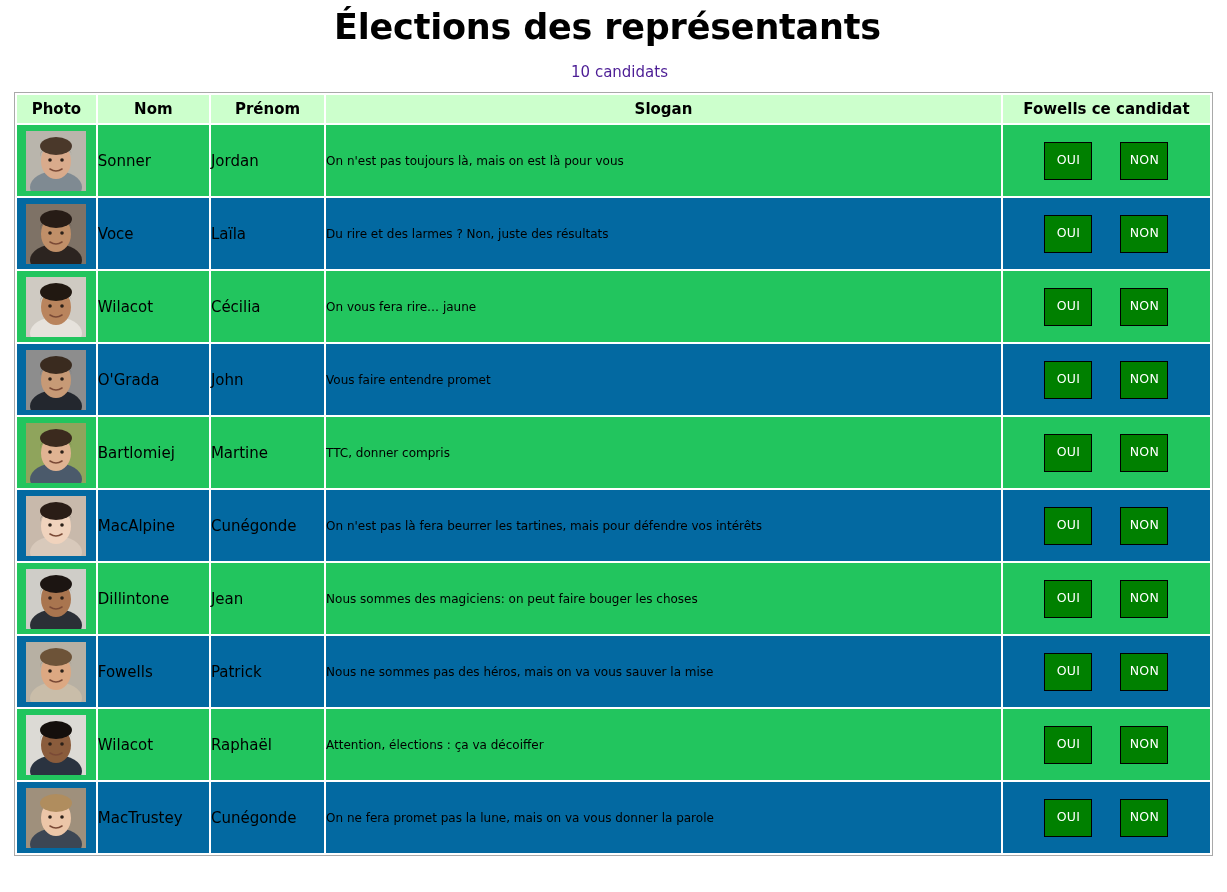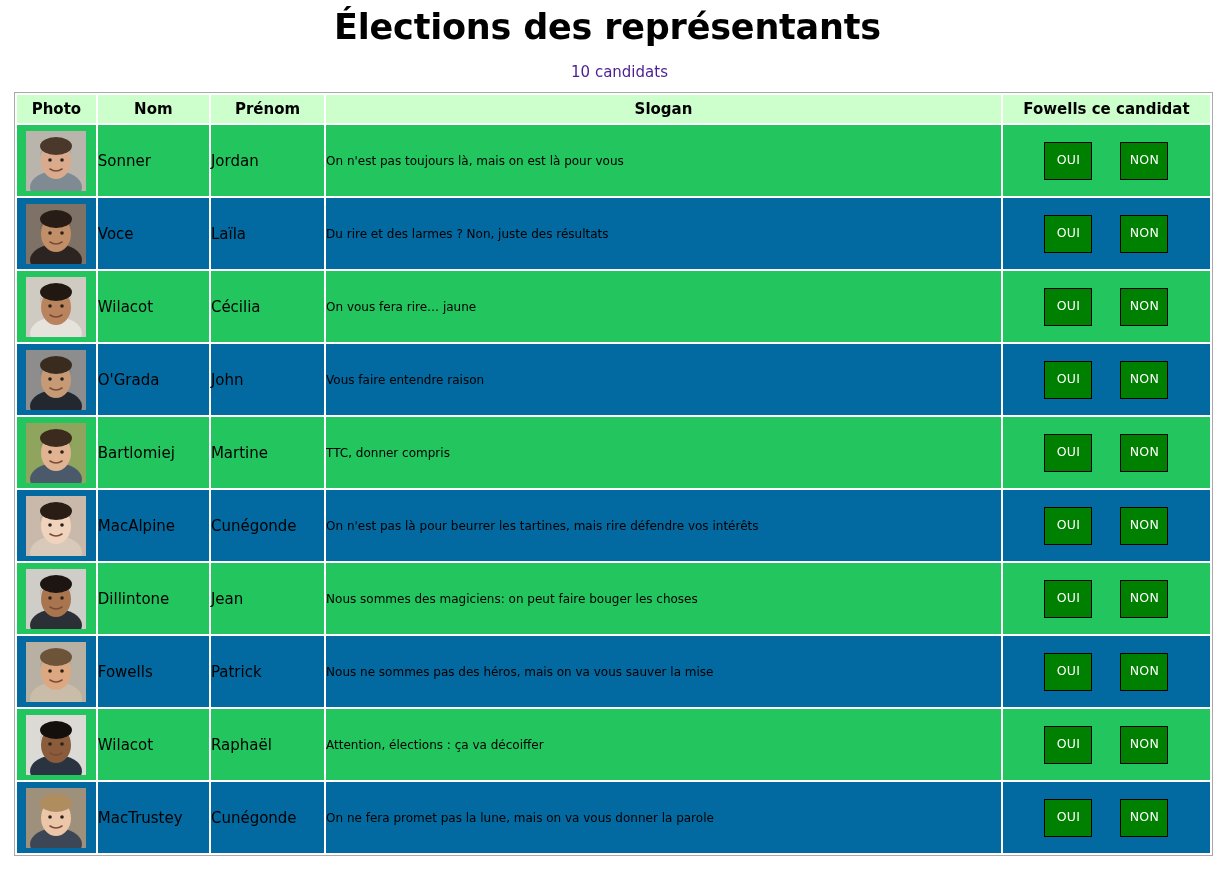--- a/index.html
+++ b/index.html
@@ -234,21 +234,21 @@
               <ellipse cx="30" cy="30" rx="15" ry="18" fill="#c79a76"></ellipse>
               <path d="M14 26 C14 11, 46 11, 46 26 C46 19, 40 15, 30 15 C20 15, 14 19, 14 26 Z" fill="#3a2b1f"></path>
               <ellipse cx="30" cy="15" rx="16" ry="9" fill="#3a2b1f"></ellipse>
               <ellipse cx="24" cy="29" rx="1.8" ry="1.8" fill="#2b2018"></ellipse>
               <ellipse cx="36" cy="29" rx="1.8" ry="1.8" fill="#2b2018"></ellipse>
               <path d="M24 38 Q30 42 36 38" stroke="#7a4a36" stroke-width="1.6" fill="none" stroke-linecap="round"></path>
             </svg>
           </td>
           <td class="nom-cell">O'Grada</td>
           <td class="prenom-cell">John</td>
-          <td class="slogan-cell">Vous faire entendre raison</td>
+          <td class="slogan-cell">Vous faire entendre promet</td>
           <td class="support-cell">
             <div class="vote-buttons">
               <button type="button" class="vote-btn">OUI</button>
               <button type="button" class="vote-btn">NON</button>
             </div>
           </td>
         </tr>
         <tr>
           <td class="photo-cell">
             <svg class="portrait" viewBox="0 0 60 60">
@@ -280,21 +280,21 @@
               <ellipse cx="30" cy="30" rx="15" ry="18" fill="#f0d3bd"></ellipse>
               <path d="M14 26 C14 11, 46 11, 46 26 C46 19, 40 15, 30 15 C20 15, 14 19, 14 26 Z" fill="#2a1d16"></path>
               <ellipse cx="30" cy="15" rx="16" ry="9" fill="#2a1d16"></ellipse>
               <ellipse cx="24" cy="29" rx="1.8" ry="1.8" fill="#2b2018"></ellipse>
               <ellipse cx="36" cy="29" rx="1.8" ry="1.8" fill="#2b2018"></ellipse>
               <path d="M24 38 Q30 42 36 38" stroke="#7a4a36" stroke-width="1.6" fill="none" stroke-linecap="round"></path>
             </svg>
           </td>
           <td class="nom-cell">MacAlpine</td>
           <td class="prenom-cell">Cunégonde</td>
-          <td class="slogan-cell">On n'est pas là pour beurrer les tartines, mais rire défendre vos intérêts</td>
+          <td class="slogan-cell">On n'est pas là fera beurrer les tartines, mais pour défendre vos intérêts</td>
           <td class="support-cell">
             <div class="vote-buttons">
               <button type="button" class="vote-btn">OUI</button>
               <button type="button" class="vote-btn">NON</button>
             </div>
           </td>
         </tr>
         <tr>
           <td class="photo-cell">
             <svg class="portrait" viewBox="0 0 60 60">

